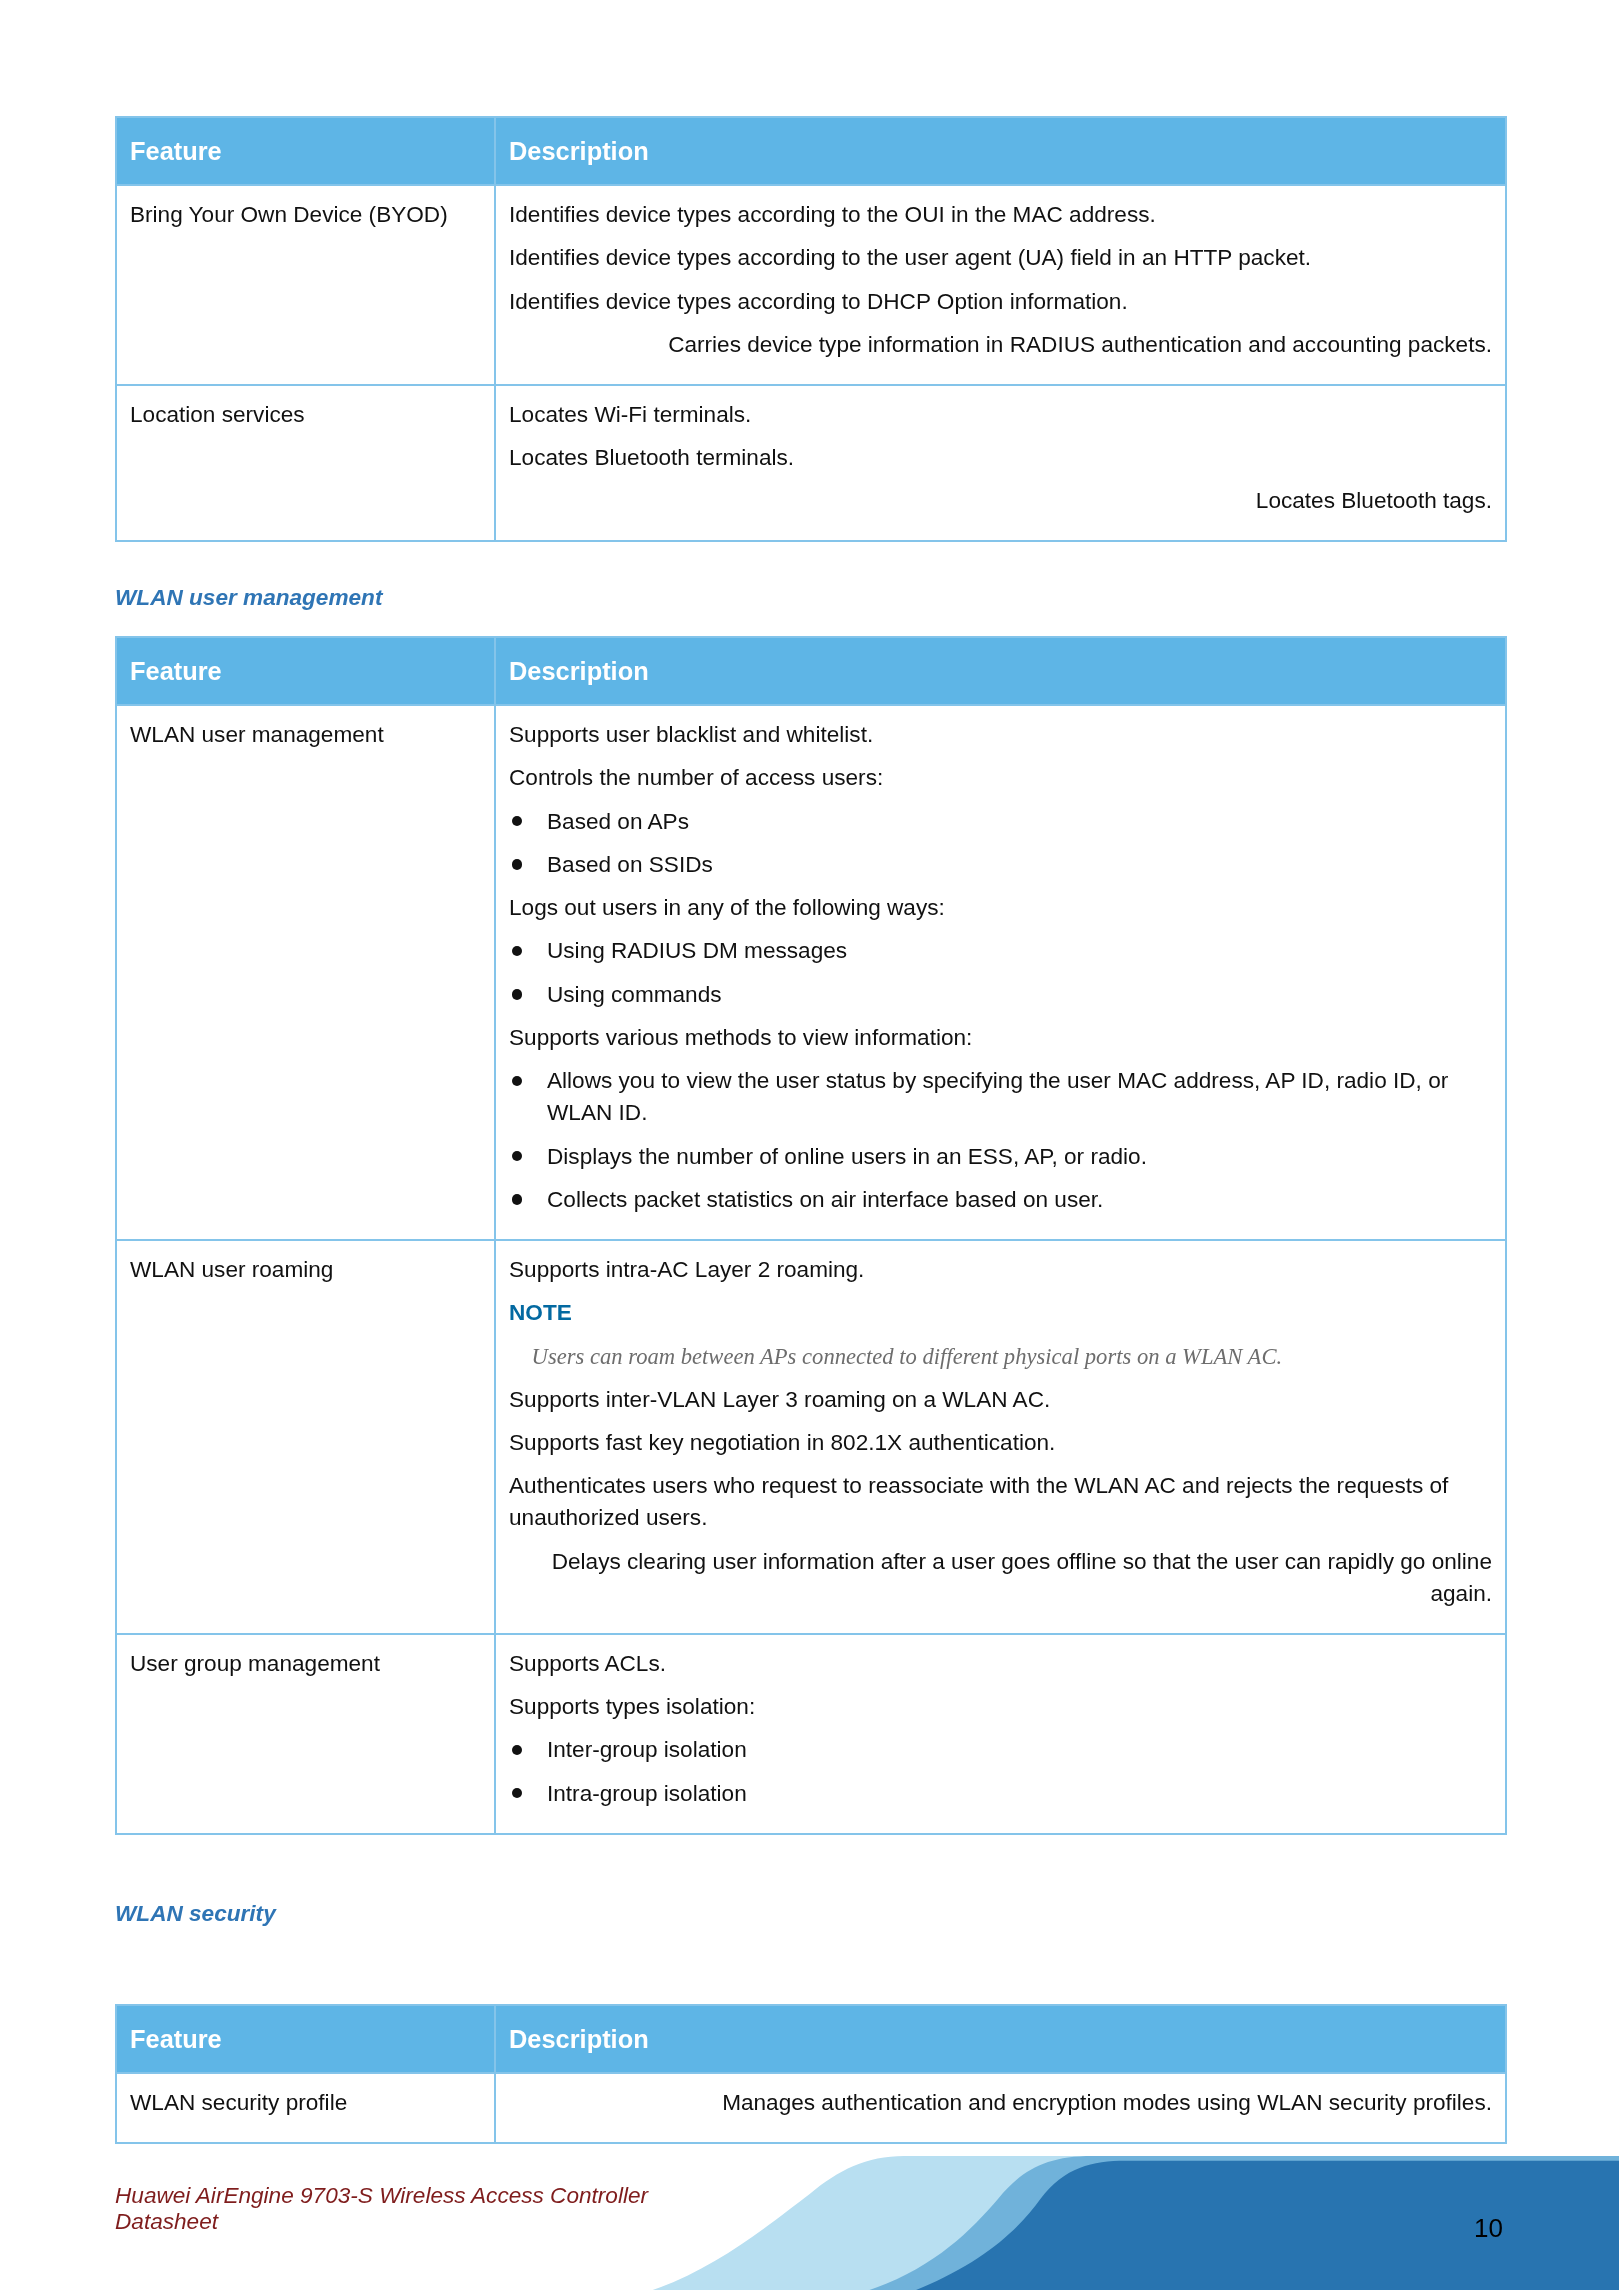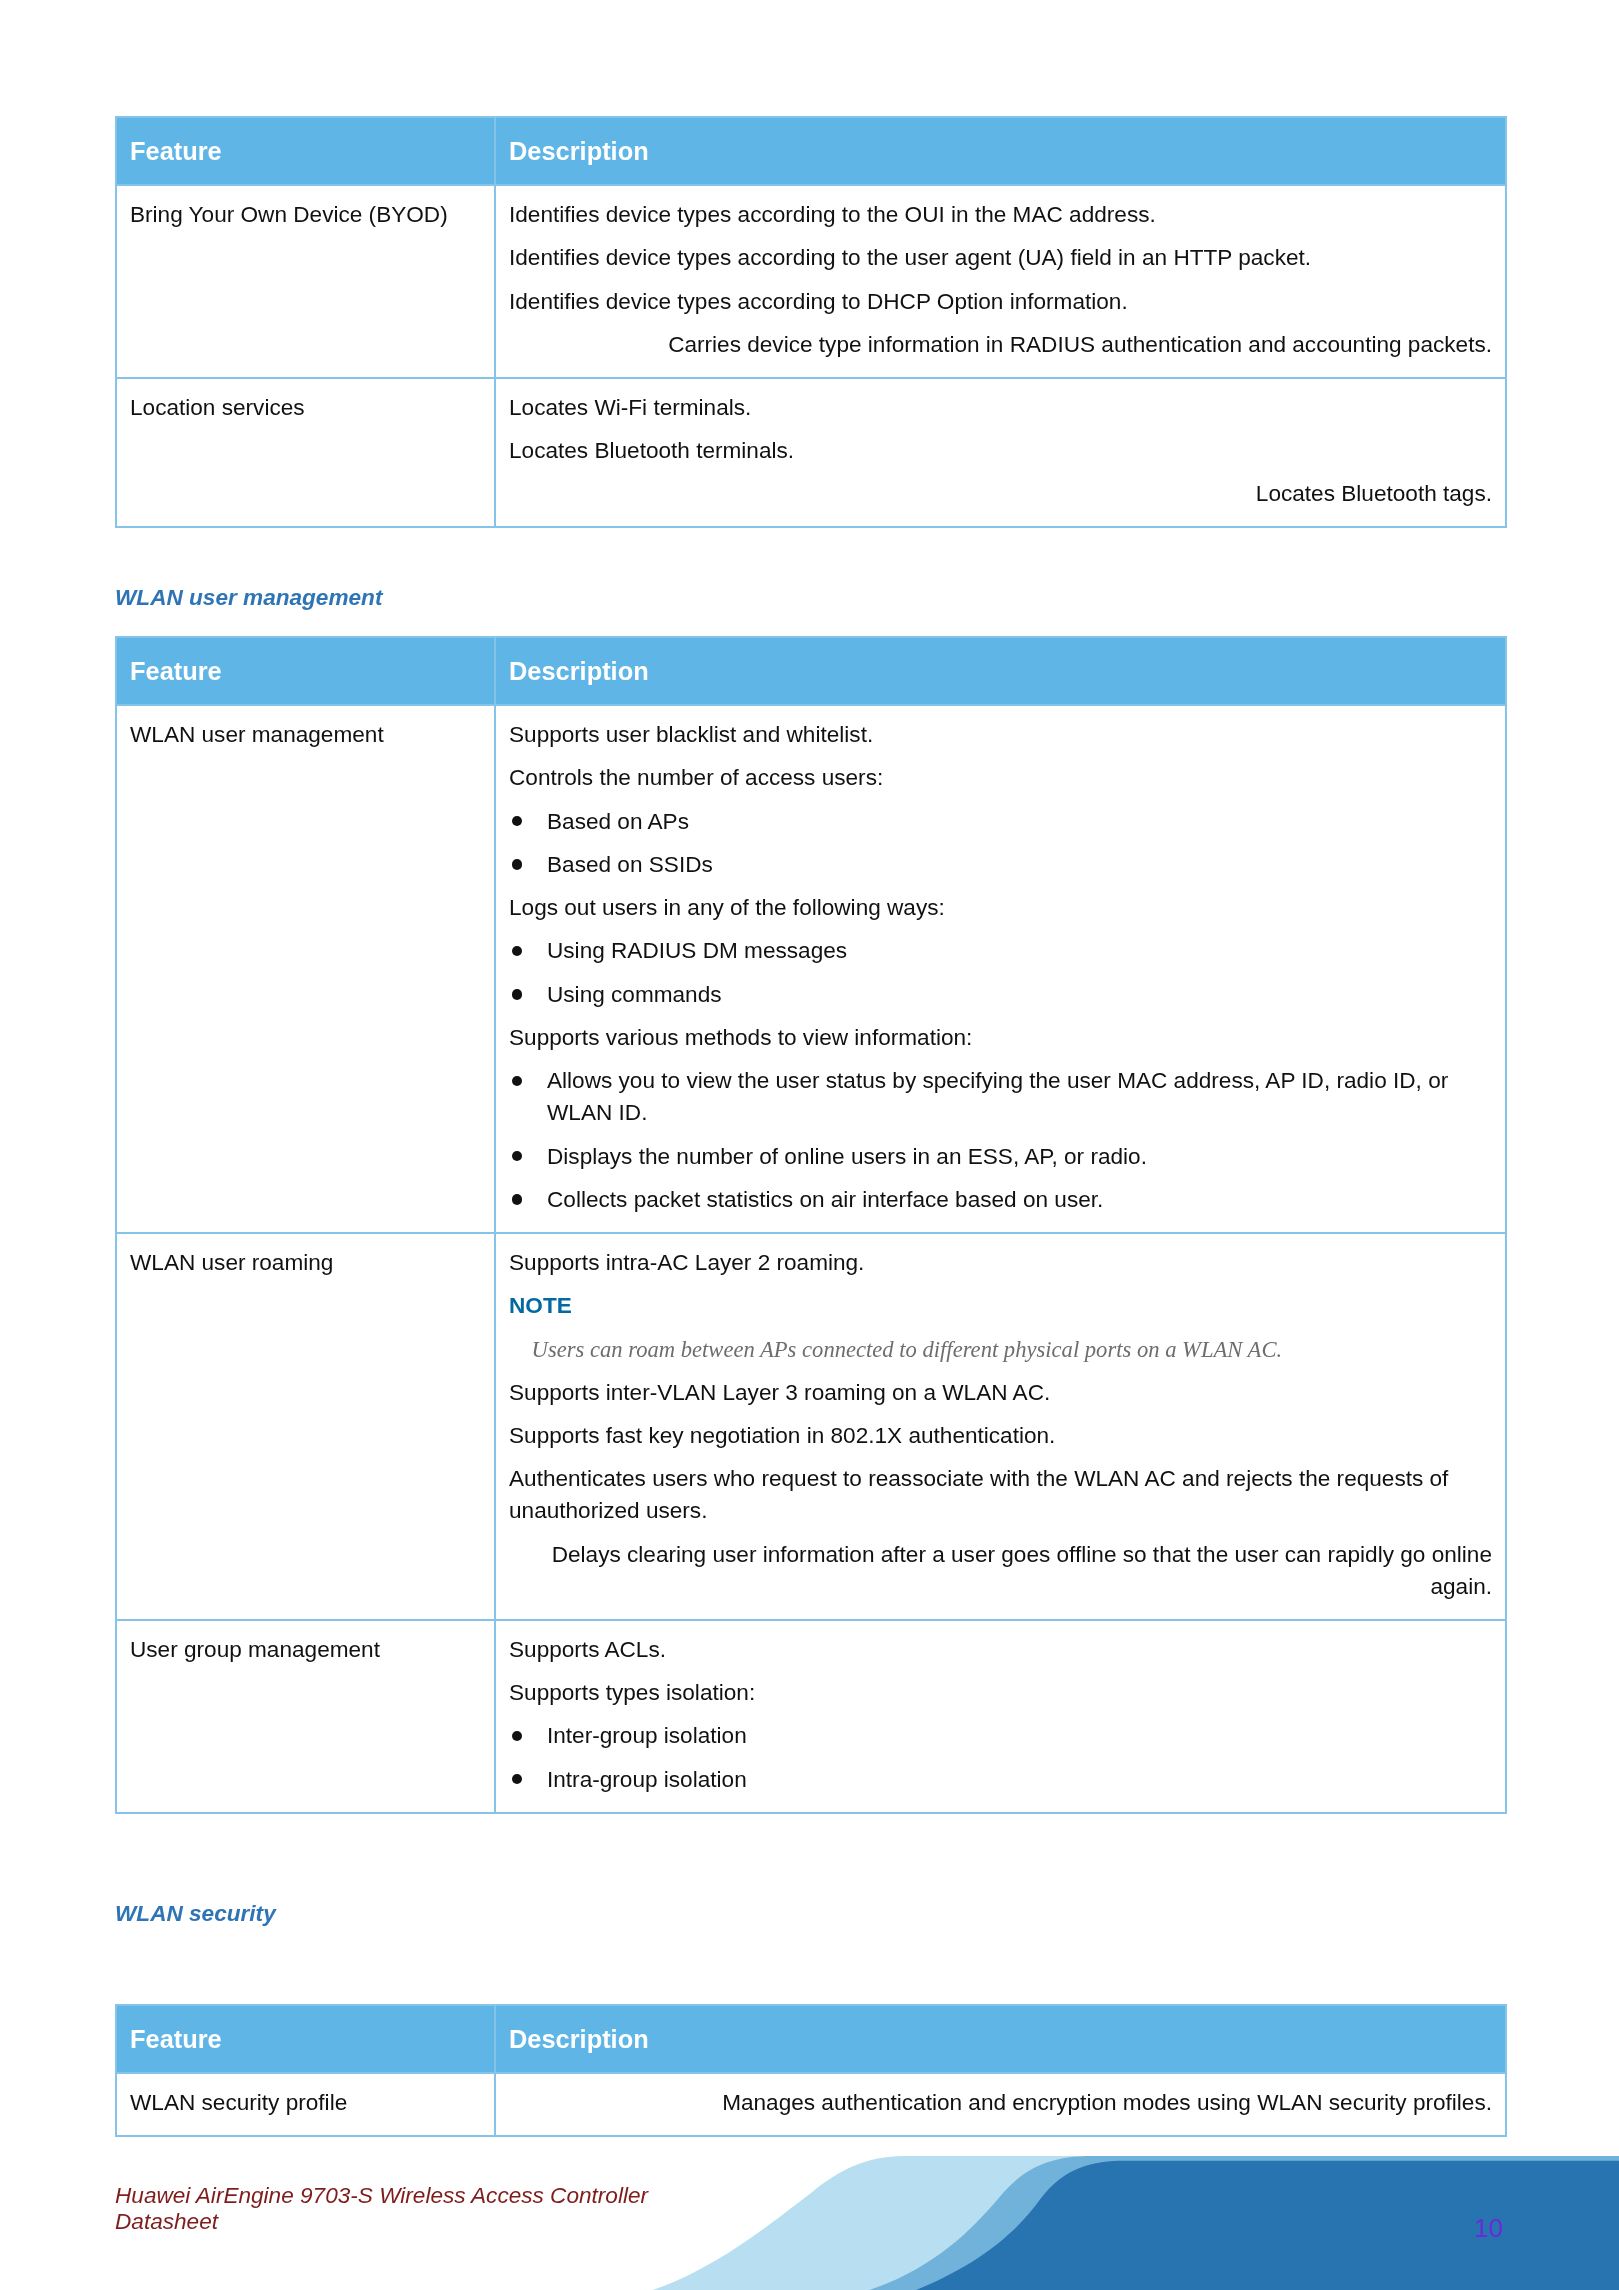--- a/index.html
+++ b/index.html
@@ -15,42 +15,42 @@
   }
   .tbl col.c1 { width:379px; }
   .tbl col.c2 { width:1011px; }
   .tbl th {
     background:#5eb5e6; color:#ffffff; font-weight:bold; font-size:25.4px;
     text-align:left; height:54px; padding:6px 13px; border:2.8px solid #84c4ea;
     vertical-align:middle;
   }
   .tbl td {
     border:2.8px solid #84c4ea; vertical-align:top;
-    padding:13px 13px 16px 13px; font-size:22.6px; line-height:32px;
+    padding:13px 13px 23px 13px; font-size:22.6px; line-height:32px;
   }
   .tbl td p { margin:0 0 11.3px 0; }
   .tbl td p:last-child { margin-bottom:0;text-align:right; }
   .tbl td .feat { line-height:32px; }
   .bl { position:relative; padding-left:38px; margin:0 0 11.3px 0; }
   .bl:last-child { margin-bottom:0; }
   .bl .dot {
     position:absolute; left:2.8px; top:10.4px; width:10.4px; height:10.4px;
     border-radius:50%; background:#111;
   }
   .note-label { font-weight:bold; color:#0369a1; font-size:22.6px; margin:0 0 5.6px 0; }
   .note-text { font-style:italic; color:#6d6d6d; padding-left:22.6px; margin:0 0 11.3px 0;font-family:Liberation Serif, serif; }
   .section {
     position:absolute; left:115px; font-size:22.6px; font-weight:bold; font-style:italic;
     color:#2f75b5;
   }
   .footer-text {
     position:absolute; left:115px; top:2183px; font-size:22.6px; line-height:26px; color:#7f1d1d;font-style:italic;
   }
   .page-num {
-    position:absolute; left:1474px; top:2213px; font-size:26px; color:#6d28d9;
+    position:absolute; left:1474px; top:2213px; font-size:26px; color:#000000;
   }
   .waves { position:absolute; left:0; top:2156px; width:1620px; height:135px; }
 </style>
 </head>
 <body>
 
 <table class="tbl" style="top:116px;">
   <colgroup>
       <col class="c1">
       <col class="c2">

